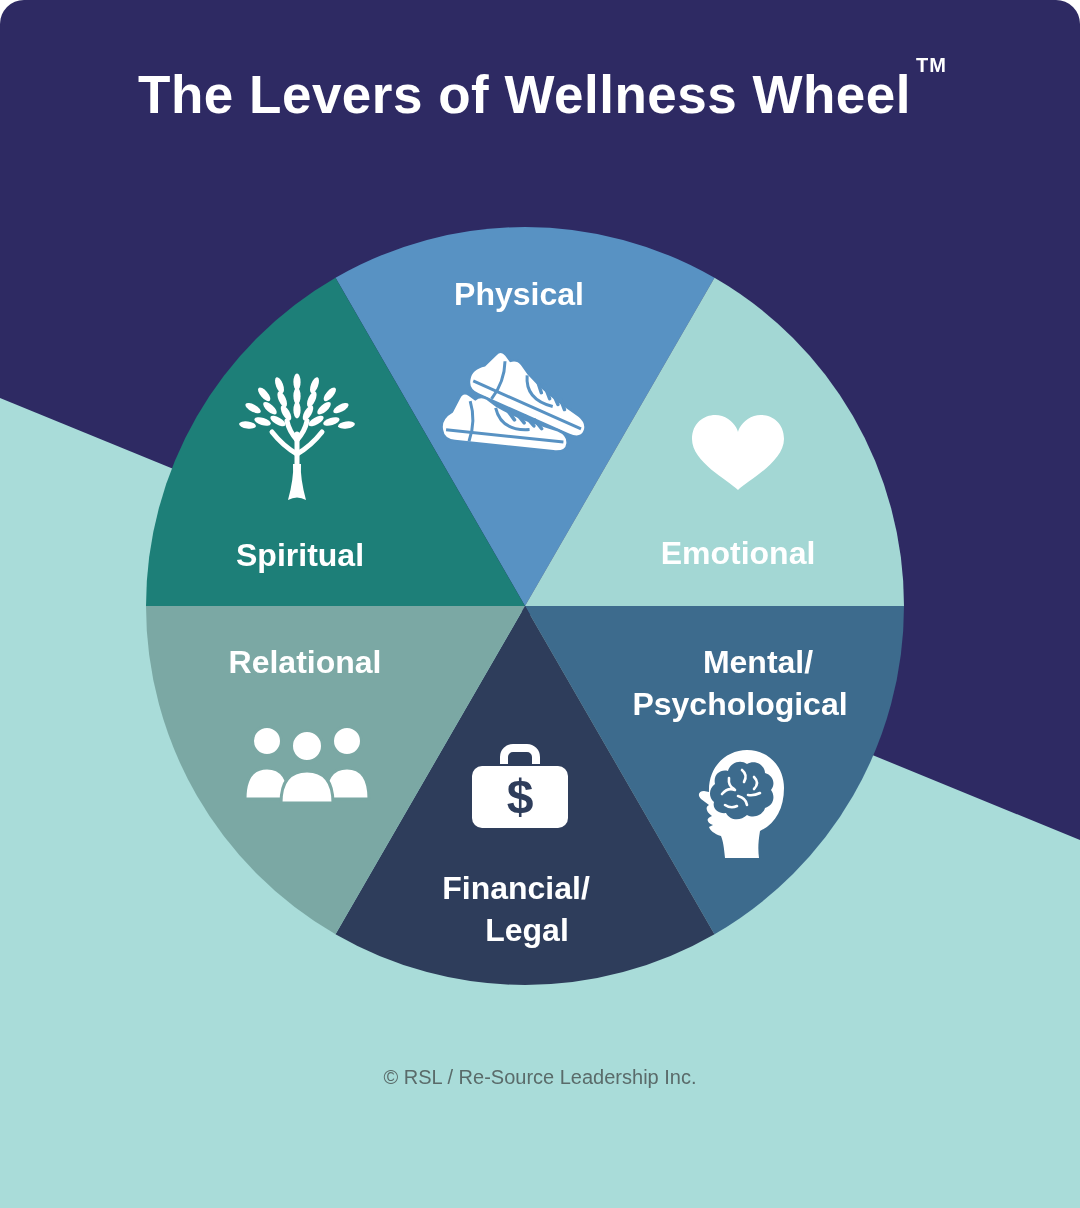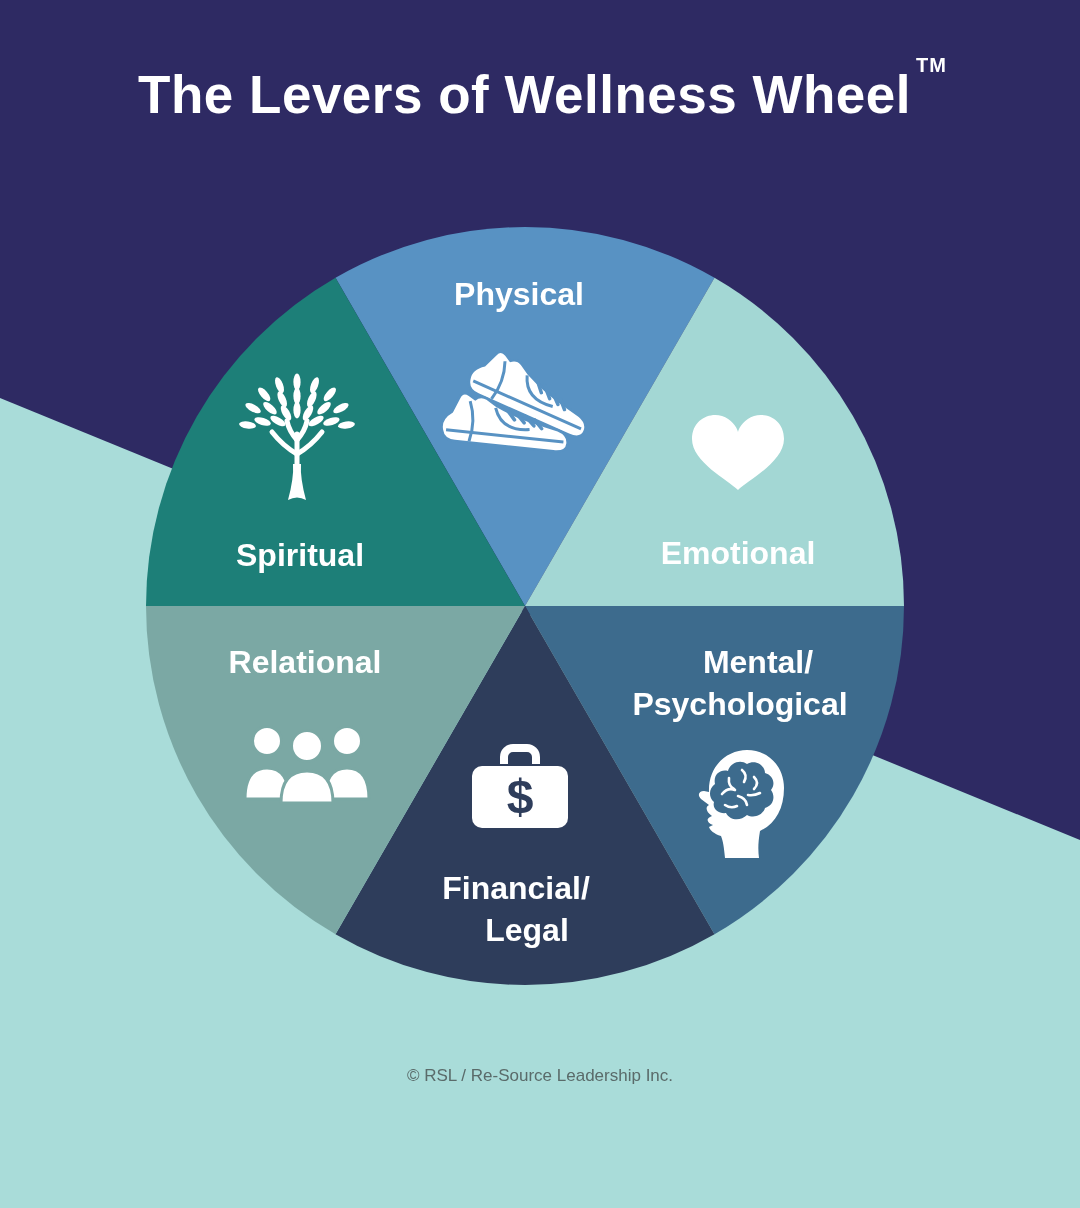--- a/index.html
+++ b/index.html
@@ -1,21 +1,21 @@
 <!DOCTYPE html>
 <html><head>
 <meta charset="utf-8">
 <style>
   html,body{margin:0;padding:0}
   body{
     width:1080px;height:1208px;
     font-family:"Liberation Sans",sans-serif;
     overflow:hidden;
   }
-  .page{position:relative;width:1080px;height:1208px;background:#2e2a63;}
+  .page{position:relative;width:1080px;height:1208px;background:#2e2a63;border-radius:24px;}
   .bg-bottom{
     position:absolute;inset:0;background:#a9dcd9;
     clip-path:polygon(0 398px,1080px 840px,1080px 1208px,0 1208px);
   }
   .title-wrap{
     position:absolute;top:64px;left:0;width:100%;
     text-align:center;color:#ffffff;
   }
   .title-wrap h1{
     margin:0;font-size:53px;font-weight:bold;letter-spacing:.5px;
@@ -26,21 +26,21 @@
   .wheel{position:absolute;left:146px;top:227px;}
   .wedge-label{
     font-family:"Liberation Sans",sans-serif;
     font-weight:bold;font-size:32px;fill:#ffffff;
   }
   .footer{
     position:absolute;left:0;top:1066px;width:100%;
     text-align:center;color:#5a6b6a;
   }
   .footer p{margin:0}
-  .footer .l1{font-size:17px;margin-bottom:17px;}
+  .footer .l1{font-size:20px;margin-bottom:17px;}
   .footer .l2{font-size:20px;}
 </style>
 </head>
 <body>
 
 <div class="page" style="background: rgb(46, 42, 99);">
   <div class="bg-bottom" style="background: rgb(169, 220, 217);"></div>
 
   <div class="title-wrap">
     <h1><span>The Levers of Wellness Wheel</span><sup>TM</sup></h1>

